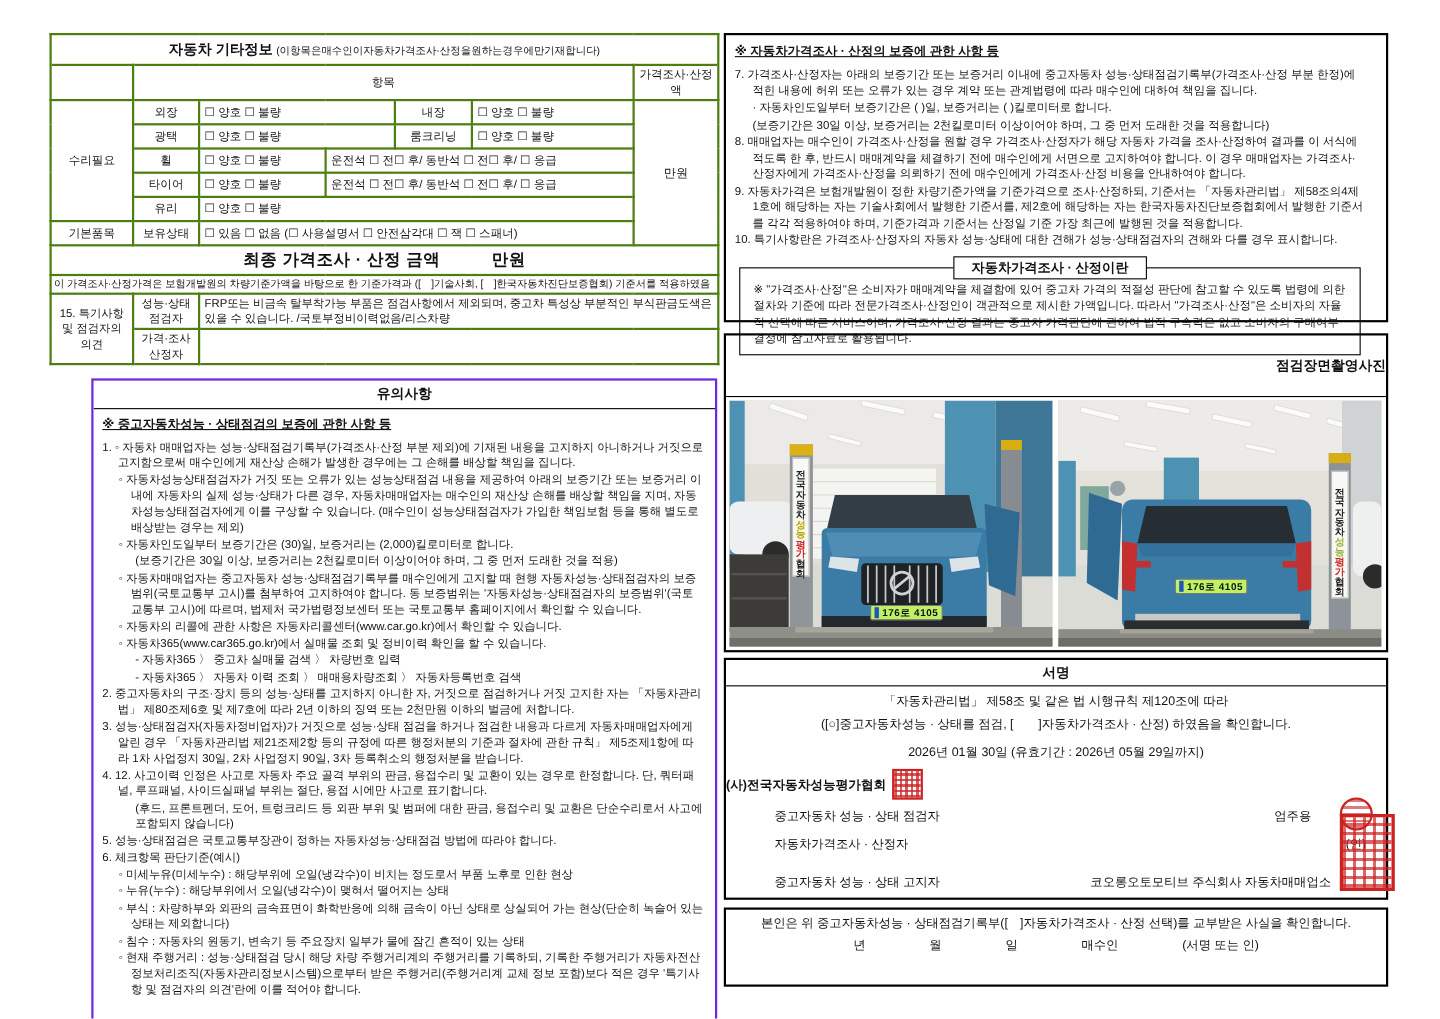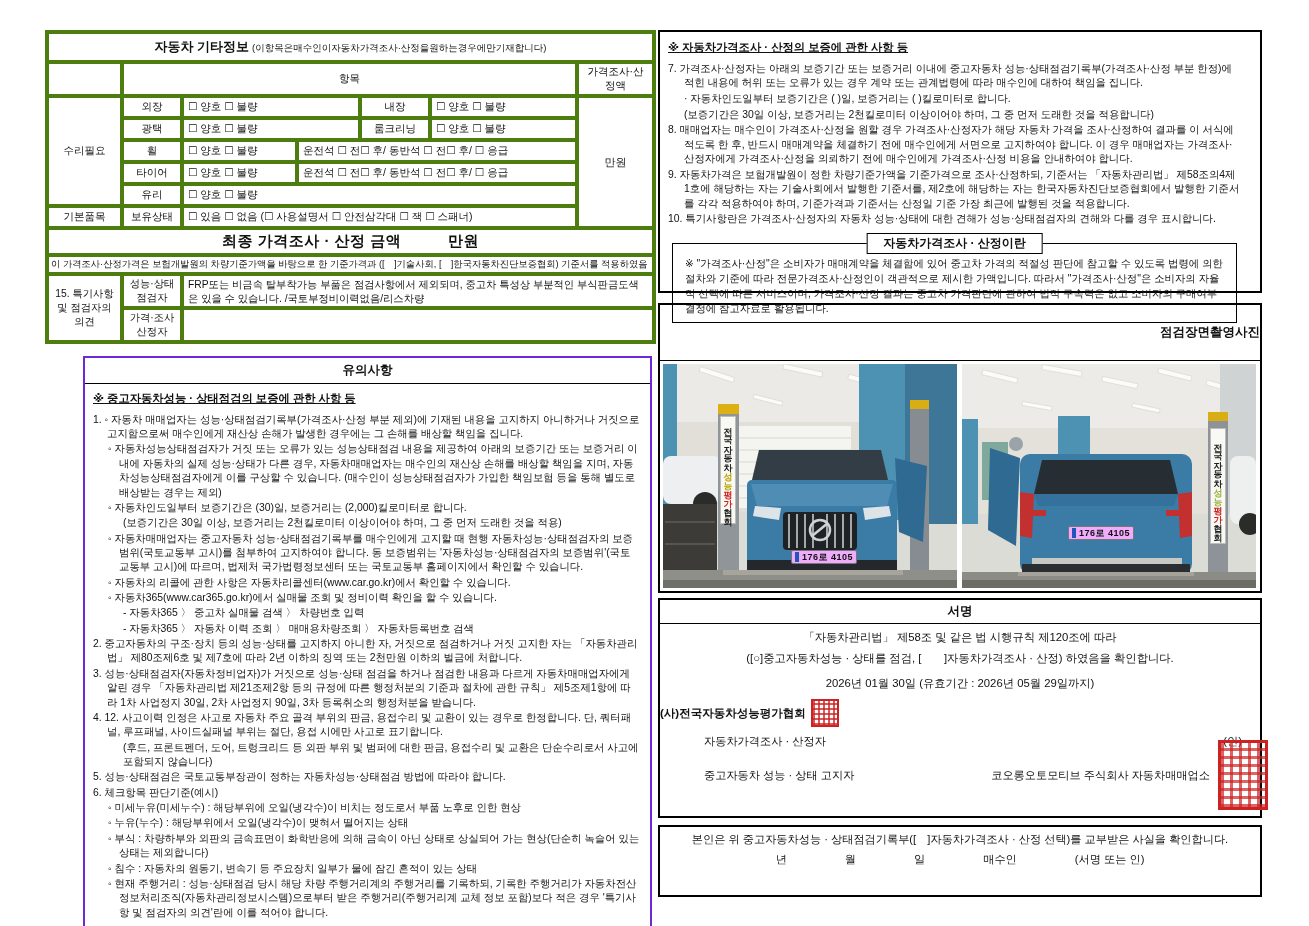--- a/index.html
+++ b/index.html
@@ -4,21 +4,21 @@
 <style>
   * { box-sizing: border-box; margin:0; padding:0; }
   html,body { background:#fff; }
   .page {
     position:relative; width:1309px; height:926px; background:#fff;
     font-family:"Liberation Sans","DejaVu Sans",sans-serif; color:#111;
   }
   
   .left-col { position:absolute; left:45px; top:30px; width:607px; }
   table.oi { width:100%; border-collapse:collapse; border:2px solid #000; font-size:10.5px; table-layout:fixed; }
-  table.oi td { border:4px solid #4d7c0f; padding:1px 4px; vertical-align:middle; }
+  table.oi td { border:2px solid #4d7c0f; padding:1px 4px; vertical-align:middle; }
   .t-title { text-align:center; padding:4px 2px !important; border-bottom:1.5px solid #000 !important; }
   .t-title .big { font-size:13px; font-weight:bold; }
   .t-title .note { font-size:9.5px; }
   .c { text-align:center; }
   .hdr td { height:22px; font-size:10.5px; }
   .r22 td { height:22px; }
   .unit { font-size:11px; }
   .final { text-align:center; height:27px; font-size:15px; font-weight:600; letter-spacing:.5px; }
   .final .u { margin-left:42px; }
   .basis { font-size:9.3px; height:16px; padding:1px 2px !important; white-space:nowrap; overflow:hidden; }
@@ -37,21 +37,21 @@
   .rc-box1 { border:2px solid #000; height:263px; padding:8px 19px 0 8px; font-size:10.4px; line-height:1.40; overflow:visible; }
   .rv0 { padding-left:16px; text-indent:-16px; margin-bottom:1px; }
   .rv1 { padding-left:16px; margin-bottom:1px; }
   .appraisal { position:relative; border:1.5px solid #000; margin:16px 4px 0 4px; padding:12px 10px 6px 12px; font-size:10.4px; line-height:1.45; }
   .appraisal-title { position:absolute; top:-11px; left:50%; transform:translateX(-50%); background:#fff; border:1.5px solid #000; font-weight:bold; font-size:12px; padding:1px 16px; white-space:nowrap; }
   .photo-box { border:2px solid #000; margin-top:10px; }
   .pb-title { border-bottom:1.5px solid #000; text-align:right; font-weight:bold; font-size:12.5px; padding:19px 0; }
   .pb-area { display:flex; gap:5px; padding:3px; }
   .photo { position:relative; width:294px; height:224px; overflow:hidden; background:#dcdcd6; }
   .photo svg { display:block; }
-  .plate { position:absolute; display:flex; align-items:center; background:#f0abfc; border:1px solid #777; border-radius:2px; height:14px; padding:0 3px; font-size:9px; font-weight:bold; color:#111; letter-spacing:.5px; }
+  .plate { position:absolute; display:flex; align-items:center; background:#bef264; border:1px solid #777; border-radius:2px; height:14px; padding:0 3px; font-size:9px; font-weight:bold; color:#111; letter-spacing:.5px; }
   .plate .eu { display:inline-block; width:4px; height:10px; background:#2255bb; margin-right:3px; }
   .vsign { position:absolute; width:16px; background:#f8f8f4; border:1px solid #bdbdb8; writing-mode:vertical-rl; text-orientation:upright; font-size:9px; font-weight:bold; text-align:center; padding:3px 0; line-height:14px; }
   .sign-box { border:2px solid #000; margin-top:5px; height:220px; position:relative; }
   .sb-title { border-bottom:1.5px solid #000; text-align:center; font-weight:bold; font-size:12.5px; padding:3px 0; }
   .sb-line { text-align:center; font-size:11.3px; margin-top:6px; }
   .sb-date { text-align:center; font-size:11.3px; margin-top:10px; }
   .sb-org { display:flex; justify-content:flex-start; align-items:center; margin-top:8px; font-size:11.5px; font-weight:bold; }
   .sig-row { display:flex; align-items:center; padding:0 16px 0 44px; height:24px; font-size:11.2px; position:relative; }
   .sig-val { margin-left:auto; }
   .stamp-sq { width:28px; height:28px; border:2px solid #c22; margin-left:5px;
@@ -318,20 +318,25 @@
     <div class="sign-box">
       <div class="sb-title">서명</div>
       <div class="sb-line">「자동차관리법」 제58조 및 같은 법 시행규칙 제120조에 따라</div>
       <div class="sb-line">([○]중고자동차성능 · 상태를 점검, [　　]자동차가격조사 · 산정) 하였음을 확인합니다.</div>
       <div class="sb-date">2026년 01월 30일 (유효기간 : 2026년 05월 29일까지)</div>
       <div class="sb-org">
         <span>(사)전국자동차성능평가협회</span>
         <span class="stamp-sq"></span>
       </div>
       <div class="sig-row" style="margin-top:2px">
+        <span>중고자동차 성능 · 상태 점검자</span>
+        <span class="sig-val" style="margin-right:52px">엄주용</span>
+        <span class="stamp-round"></span>
+      </div>
+      <div class="sig-row" style="margin-top:2px">
         <span>자동차가격조사 · 산정자</span>
         <span class="sig-val" style="margin-right:2px">(인)</span>
       </div>
       <div class="sig-row" style="margin-top:10px">
         <span>중고자동차 성능 · 상태 고지자</span>
         <span class="sig-val" style="margin-right:34px">코오롱오토모티브 주식회사 자동차매매업소</span>
       </div>
       <div class="stamp-dealer"></div>
     </div>
 

